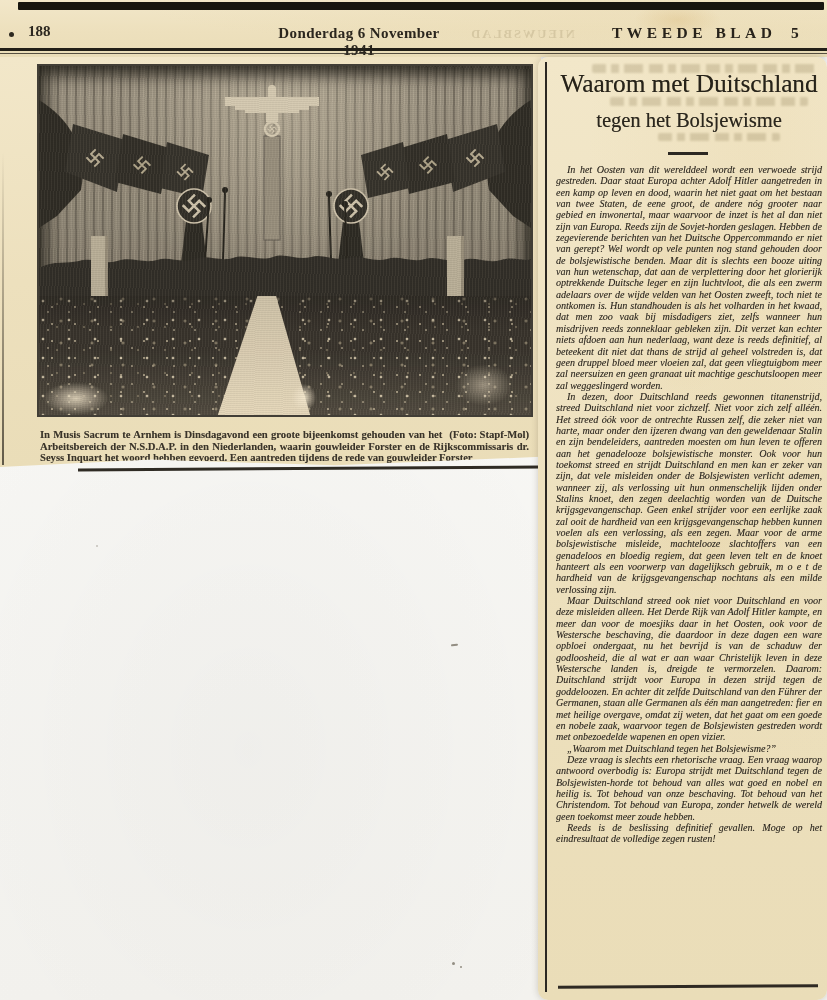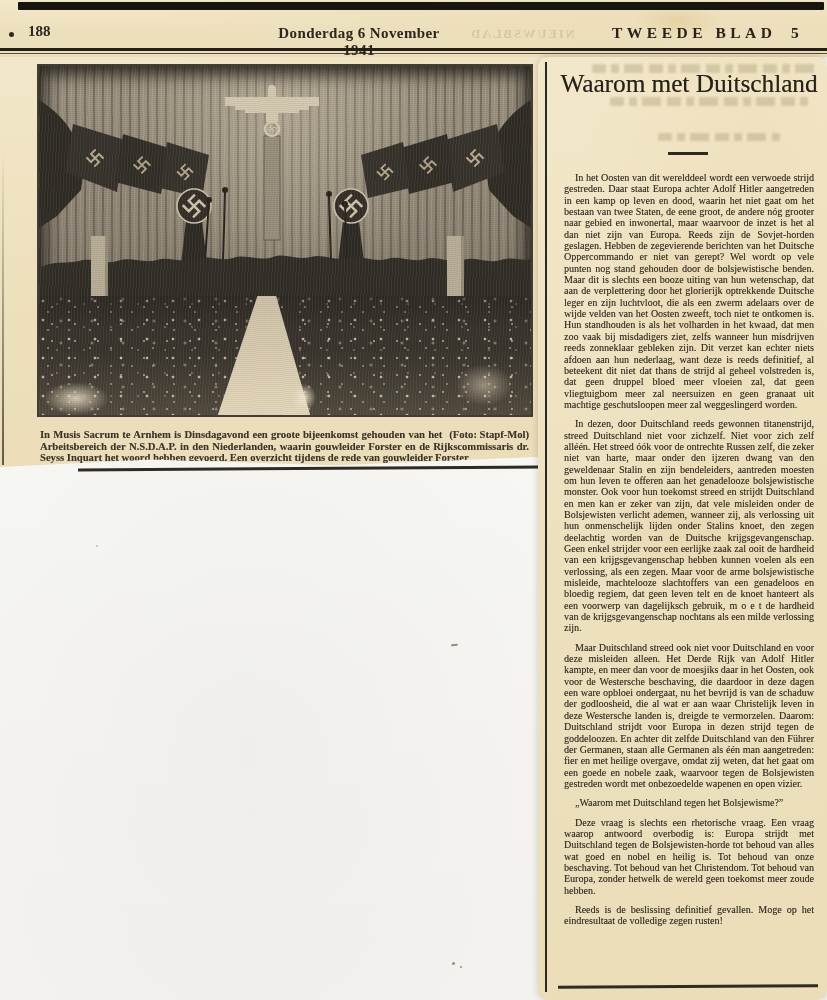--- a/index.html
+++ b/index.html
@@ -78,21 +78,21 @@
 
   
   .vrule{left:7px;top:5px;width:2px;height:930px;background:#2c2822;}
   .headline{left:14px;top:12px;width:274px;text-align:center;font-size:26px;color:#262219;
     transform:scaleX(.97);text-shadow:.3px .3px .3px rgba(38,34,25,.55);}
   .subhead{left:14px;top:52px;width:274px;text-align:center;font-size:20.5px;color:#2a261d;
     text-shadow:.3px .3px .3px rgba(38,34,25,.5);}
   .head-rule{left:130px;top:95px;width:40px;height:2.5px;background:#2c2822;}
   .body-text{left:18px;top:107px;width:266px;font-size:10px;line-height:11.35px;text-align:justify;
     color:#2f2a22;text-shadow:.2px .2px .2px rgba(47,42,34,.4);}
-  .body-text p{margin:8px;text-indent:11px;}
+  .body-text p{margin:0;text-indent:11px;font-style:italic;}
   .end-rule{left:20px;top:928px;width:260px;height:2.5px;background:#2f2a23;transform:rotate(-.3deg);}
   .ghost-line{color:#8a7a52;opacity:.26;filter:blur(.8px);border-radius:2px;
     background-image:repeating-linear-gradient(90deg, currentColor 0 14px, transparent 14px 19px,
       currentColor 19px 27px, transparent 27px 32px, currentColor 32px 51px, transparent 51px 57px);}
 
   
   .speck{background:#938e83;border-radius:1px;}
 </style>
 </head>
 <body>
@@ -192,37 +192,38 @@
       <div class="abs crowd"></div>
       <div class="abs aisle"></div>
       <div class="abs blob" style="left:4px;top:316px;width:66px;height:33px;background:radial-gradient(ellipse, rgba(226,217,197,.9), rgba(226,217,197,0) 70%);"></div>
       <div class="abs blob" style="left:416px;top:298px;width:58px;height:42px;background:radial-gradient(ellipse, rgba(222,212,190,.55), rgba(222,212,190,0) 70%);"></div>
       <div class="abs blob" style="left:253px;top:318px;width:24px;height:27px;background:radial-gradient(ellipse, rgba(240,233,214,.95), rgba(240,233,214,0) 72%);"></div>
       <div class="abs grain"></div>
     </div>
 
     <p class="abs caption">
       <span class="credit">(Foto: Stapf-Mol)</span>
-      <span>In Musis Sacrum te Arnhem is Dinsdagavond een groote bijeenkomst gehouden van het Arbeitsbereich der N.S.D.A.P. in den Niederlanden, waarin gouwleider Forster en de Rijkscommissaris dr. Seyss Inquart het woord hebben gevoerd. Een overzicht tijdens de rede van gouwleider Forster</span>
+      <span>In Musis Sacrum te Arnhem is Dinsdagavond een groote bijeenkomst gehouden van het Arbeitsbereich der N.S.D.A.P. in den Niederlanden, waarin gouwleider Forster en de Rijkscommissaris dr. Seyss Inquart het woord hebben gevoerd. Een aantreden tijdens de rede van gouwleider Forster</span>
     </p>
     <div class="abs edge-line"></div>
   </div>
 
   <div class="abs caption-rule" style="top:467px;"></div>
 
   <div class="abs paper paper-right">
     <div class="abs stain" style="left:60px;top:120px;width:160px;height:230px;background:radial-gradient(ellipse, rgba(206,168,94,.13), transparent 65%);"></div>
     <div class="abs stain" style="left:40px;top:390px;width:220px;height:160px;background:radial-gradient(ellipse, rgba(200,160,85,.10), transparent 65%);"></div>
 
     <div class="abs ghost-line" style="left:54px;top:7px;width:225px;height:9px;"></div>
     <div class="abs ghost-line" style="left:72px;top:40px;width:198px;height:9px;"></div>
     <div class="abs ghost-line" style="left:120px;top:76px;width:122px;height:8px;"></div>
 
     <div class="abs vrule"></div>
     <h1 class="abs headline" style="margin:0;font-weight:normal;">Waarom met Duitschland</h1>
+    <h2 class="abs subhead" style="margin:0;font-weight:normal;">tegen het Bolsjewisme</h2>
     <div class="abs head-rule"></div>
 
     <div class="abs body-text">
       <p>In het Oosten van dit werelddeel wordt een verwoede strijd gestreden. Daar staat Europa achter Adolf Hitler aangetreden in een kamp op leven en dood, waarin het niet gaat om het bestaan van twee Staten, de eene groot, de andere nóg grooter naar gebied en inwonertal, maar waarvoor de inzet is het al dan niet zijn van Europa. Reeds zijn de Sovjet-horden geslagen. Hebben de zegevierende berichten van het Duitsche Oppercommando er niet van gerept? Wel wordt op vele punten nog stand gehouden door de bolsjewistische benden. Maar dit is slechts een booze uiting van hun wetenschap, dat aan de verplettering door het glorierijk optrekkende Duitsche leger en zijn luchtvloot, die als een zwerm adelaars over de wijde velden van het Oosten zweeft, toch niet te ontkomen is. Hun standhouden is als het volharden in het kwaad, dat men zoo vaak bij misdadigers ziet, zelfs wanneer hun misdrijven reeds zonneklaar gebleken zijn. Dit verzet kan echter niets afdoen aan hun nederlaag, want deze is reeds definitief, al beteekent dit niet dat thans de strijd al geheel volstreden is, dat geen druppel bloed meer vloeien zal, dat geen vliegtuigbom meer zal neersuizen en geen granaat uit machtige geschutsloopen meer zal weggeslingerd worden.</p>
       <p>In dezen, door Duitschland reeds gewonnen titanenstrijd, streed Duitschland niet voor zichzelf. Niet voor zich zelf alléén. Het streed óók voor de ontrechte Russen zelf, die zeker niet van harte, maar onder den ijzeren dwang van den geweldenaar Stalin en zijn bendeleiders, aantreden moesten om hun leven te offeren aan het genadelooze bolsjewistische monster. Ook voor hun toekomst streed en strijdt Duitschland en men kan er zeker van zijn, dat vele misleiden onder de Bolsjewisten verlicht ademen, wanneer zij, als verlossing uit hun onmenschelijk lijden onder Stalins knoet, den zegen deelachtig worden van de Duitsche krijgsgevangenschap. Geen enkel strijder voor een eerlijke zaak zal ooit de hardheid van een krijgsgevangenschap hebben kunnen voelen als een verlossing, als een zegen. Maar voor de arme bolsjewistische misleide, machtelooze slachtoffers van een genadeloos en bloedig regiem, dat geen leven telt en de knoet hanteert als een voorwerp van dagelijksch gebruik, m o e t de hardheid van de krijgsgevangenschap nochtans als een milde verlossing zijn.</p>
       <p>Maar Duitschland streed ook niet voor Duitschland en voor deze misleiden alleen. Het Derde Rijk van Adolf Hitler kampte, en meer dan voor de moesjiks daar in het Oosten, ook voor de Westersche beschaving, die daardoor in deze dagen een ware opbloei ondergaat, nu het bevrijd is van de schaduw der godloosheid, die al wat er aan waar Christelijk leven in deze Westersche landen is, dreigde te vermorzelen. Daarom: Duitschland strijdt voor Europa in dezen strijd tegen de goddeloozen. En achter dit zelfde Duitschland van den Führer der Germanen, staan alle Germanen als één man aangetreden: fier en met heilige overgave, omdat zij weten, dat het gaat om een goede en nobele zaak, waarvoor tegen de Bolsjewisten gestreden wordt met onbezoedelde wapenen en open vizier.</p>
       <p>„Waarom met Duitschland tegen het Bolsjewisme?”</p>
       <p>Deze vraag is slechts een rhetorische vraag. Een vraag waarop antwoord overbodig is: Europa strijdt met Duitschland tegen de Bolsjewisten-horde tot behoud van alles wat goed en nobel en heilig is. Tot behoud van onze beschaving. Tot behoud van het Christendom. Tot behoud van Europa, zonder hetwelk de wereld geen toekomst meer zoude hebben.</p>
       <p>Reeds is de beslissing definitief gevallen. Moge op het eindresultaat de volledige zegen rusten!</p>
     </div>

